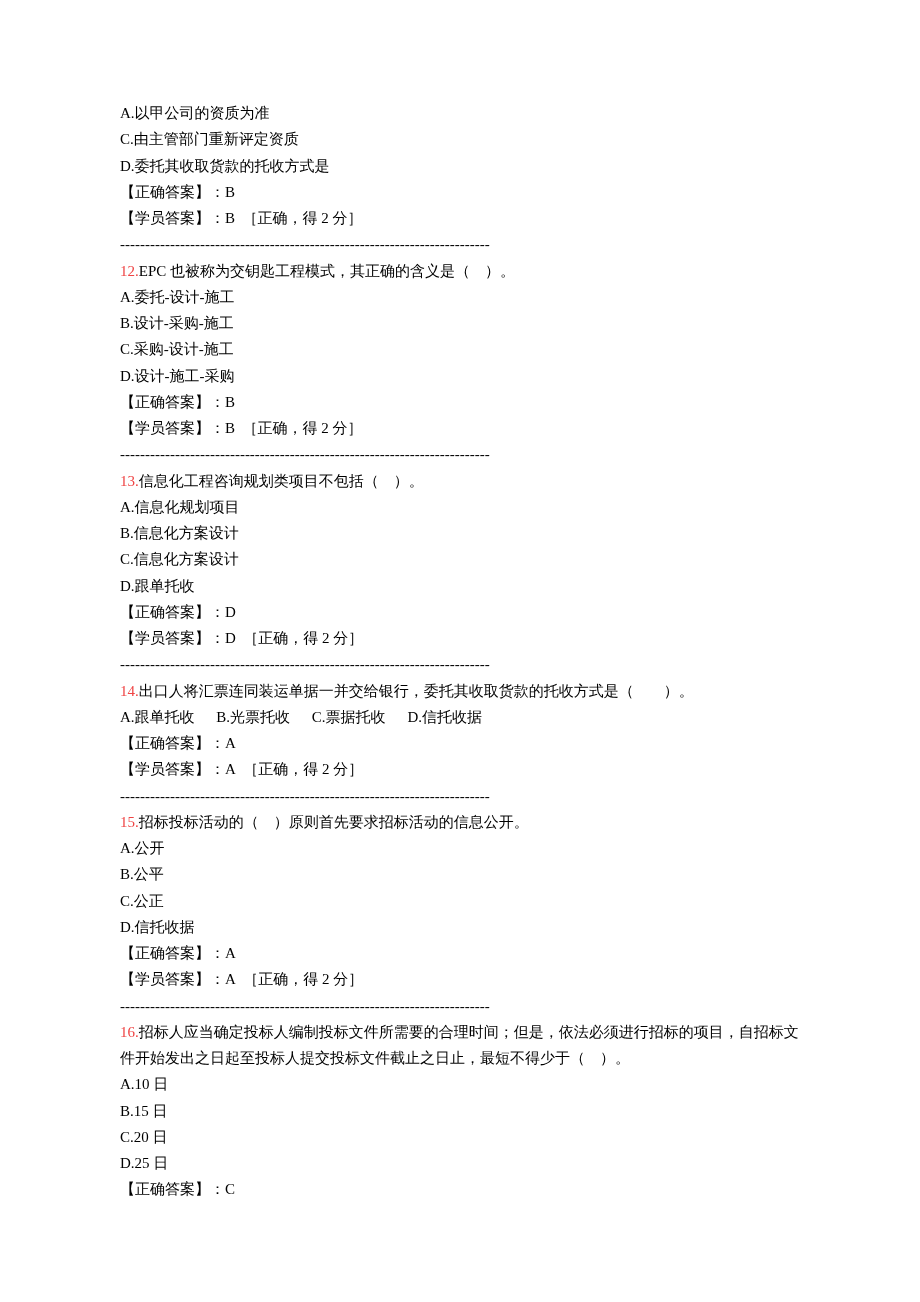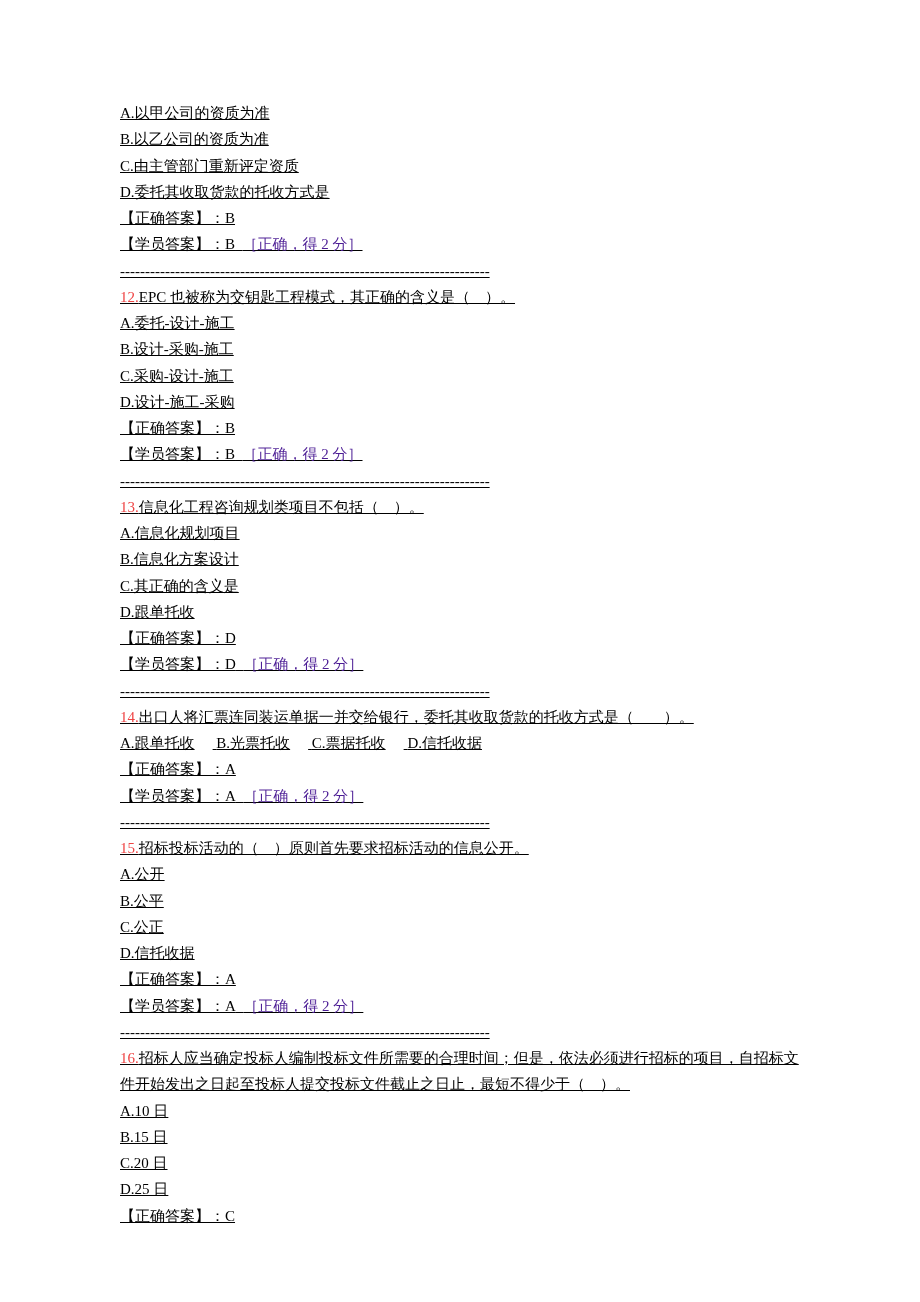--- a/index.html
+++ b/index.html
@@ -8,36 +8,35 @@
     line-height: 1.75;
     color: #000;
     background: #fff;
     margin: 0;
     padding: 100px 120px 60px 120px;
     width: 920px;
     box-sizing: border-box;
   }
   .q-block { margin: 0; }
   .q-num { color: #ef4444; }
-  .feedback { color: #4c1d95; }
+  .feedback { color: #000000; }
   .divider {
     color: #000;
     white-space: nowrap;
     overflow: hidden;
     letter-spacing: 0;
   }
-  p { margin: 0; text-decoration: underline; }
+  p { margin: 0; }
   .opts-inline span { margin-right: 18px; }
 </style>
 </head>
 <body>
 
 <div class="q-block">
   <p>A.以甲公司的资质为准</p>
-  <p>B.以乙公司的资质为准</p>
   <p>C.由主管部门重新评定资质</p>
   <p>D.委托其收取货款的托收方式是</p>
   <p><span>【正确答案】：</span><span>B</span></p>
   <p><span>【学员答案】：</span><span>B</span>&nbsp;&nbsp;<span class="feedback">［正确，得 2 分］</span></p>
   <p class="divider">--------------------------------------------------------------------------</p>
 </div>
 
 <div class="q-block">
   <p><span class="q-num">12.</span><span>EPC 也被称为交钥匙工程模式，其正确的含义是（　）。</span></p>
   <p>A.委托-设计-施工</p>
@@ -46,21 +45,21 @@
   <p>D.设计-施工-采购</p>
   <p><span>【正确答案】：</span><span>B</span></p>
   <p><span>【学员答案】：</span><span>B</span>&nbsp;&nbsp;<span class="feedback">［正确，得 2 分］</span></p>
   <p class="divider">--------------------------------------------------------------------------</p>
 </div>
 
 <div class="q-block">
   <p><span class="q-num">13.</span><span>信息化工程咨询规划类项目不包括（　）。</span></p>
   <p>A.信息化规划项目</p>
   <p>B.信息化方案设计</p>
-  <p>C.其正确的含义是</p>
+  <p>C.信息化方案设计</p>
   <p>D.跟单托收</p>
   <p><span>【正确答案】：</span><span>D</span></p>
   <p><span>【学员答案】：</span><span>D</span>&nbsp;&nbsp;<span class="feedback">［正确，得 2 分］</span></p>
   <p class="divider">--------------------------------------------------------------------------</p>
 </div>
 
 <div class="q-block">
   <p><span class="q-num">14.</span><span>出口人将汇票连同装运单据一并交给银行，委托其收取货款的托收方式是（　　）。</span></p>
   <p class="opts-inline">
     <span>A.跟单托收</span>

